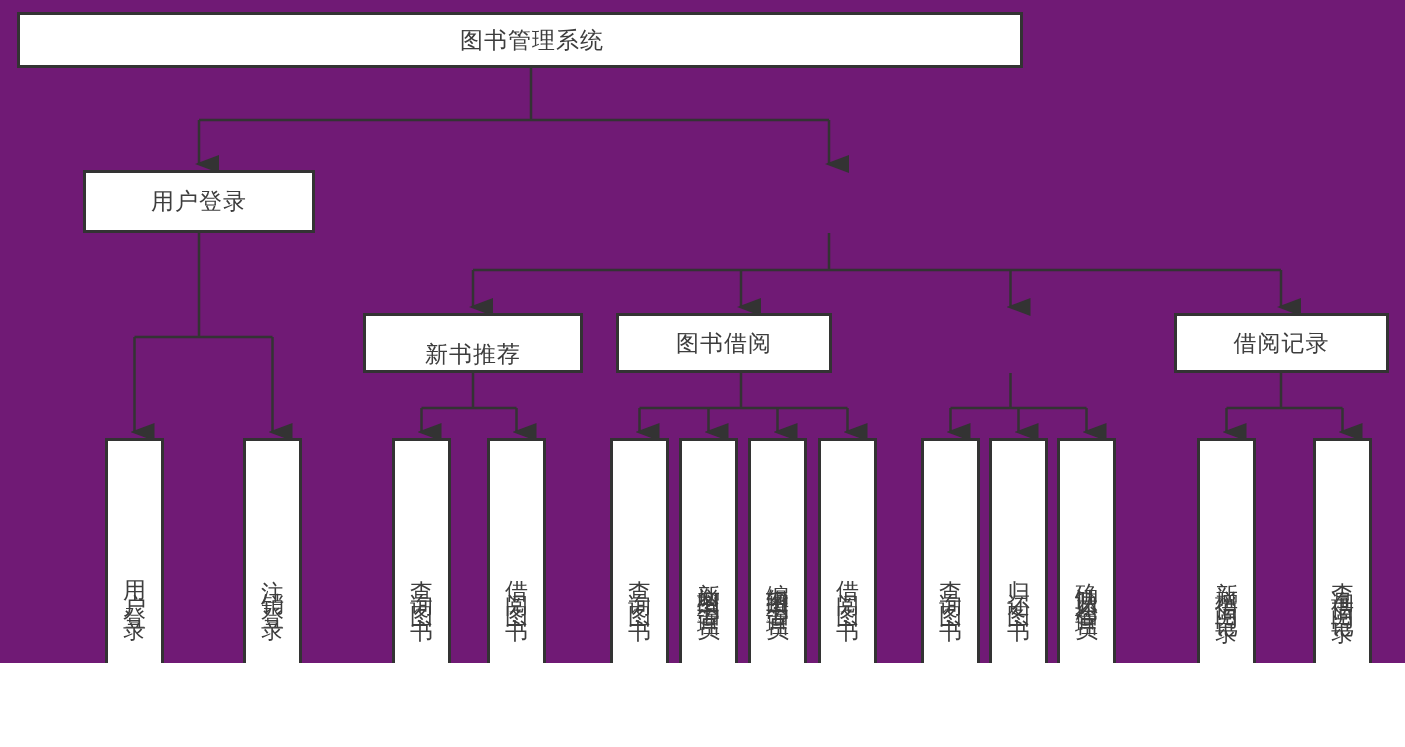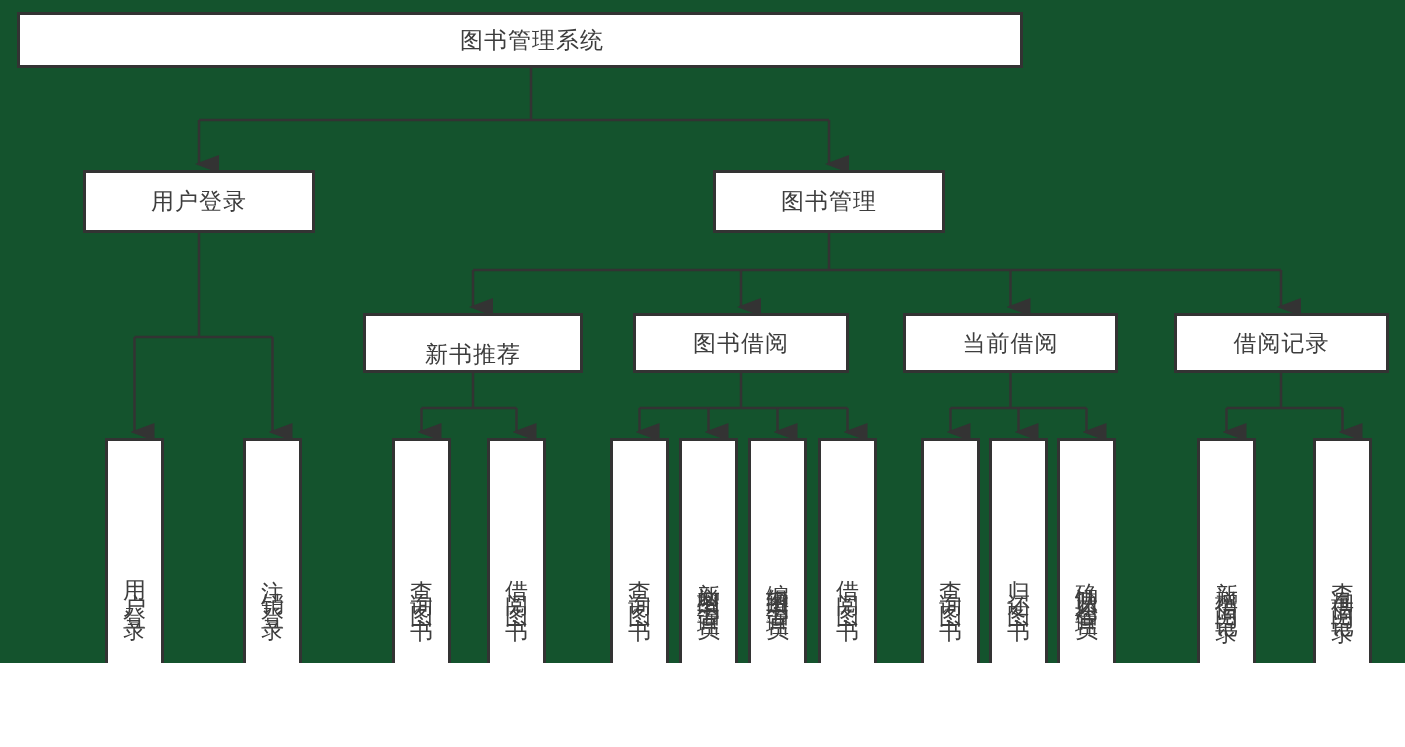--- a/index.html
+++ b/index.html
@@ -1,17 +1,17 @@
 <!DOCTYPE html>
 <html><head>
 <meta charset="utf-8">
 <style>
   html,body{margin:0;padding:0;background:#ffffff;}
   #canvas{
-    position:relative;width:1405px;height:663px;background:#14532d;overflow:hidden;
+    position:relative;width:1405px;height:663px;background:#701a75;overflow:hidden;
     font-family:"DejaVu Sans","Liberation Sans",sans-serif;
   }
   #wires{position:absolute;left:0;top:0;z-index:1;}
   .box{
     position:absolute;background:#ffffff;border:3px solid #333333;box-sizing:border-box;
     display:flex;align-items:center;justify-content:center;
     color:#3d3d3d;z-index:2;
   }
   .hbox{font-size:23px;letter-spacing:1px;white-space:nowrap;}
   .root-label{padding-left:24px;}
@@ -77,32 +77,26 @@
     </g>
   </svg>
 
   <div class="box hbox" style="left:17px;top:12px;width:1006px;height:56px;">
     <span class="root-label">图书管理系统</span>
   </div>
 
   <div class="box hbox" style="left:83px;top:170px;width:232px;height:63px;">
     <span>用户登录</span>
   </div>
-  <div class="box hbox" style="left:713px;top:170px;width:232px;height:63px;">
-    <span>图书管理</span>
-  </div>
 
   <div class="box hbox" style="left:363px;top:313px;width:220px;height:60px;align-items:flex-end;">
     <span>新书推荐</span>
   </div>
-  <div class="box hbox" style="left:633px;top:313px;width:216px;height:60px;">
+  <div class="box hbox" style="left:616px;top:313px;width:216px;height:60px;">
     <span>图书借阅</span>
-  </div>
-  <div class="box hbox" style="left:903px;top:313px;width:215px;height:60px;">
-    <span>当前借阅</span>
   </div>
   <div class="box hbox" style="left:1174px;top:313px;width:215px;height:60px;">
     <span>借阅记录</span>
   </div>
 
   <div class="box vbox ls-wide" style="left:105px;top:438px;width:59px;height:299px;">
     <span>用户登录</span>
   </div>
   <div class="box vbox ls-wide" style="left:243px;top:438px;width:59px;height:299px;">
     <span>注销登录</span>

